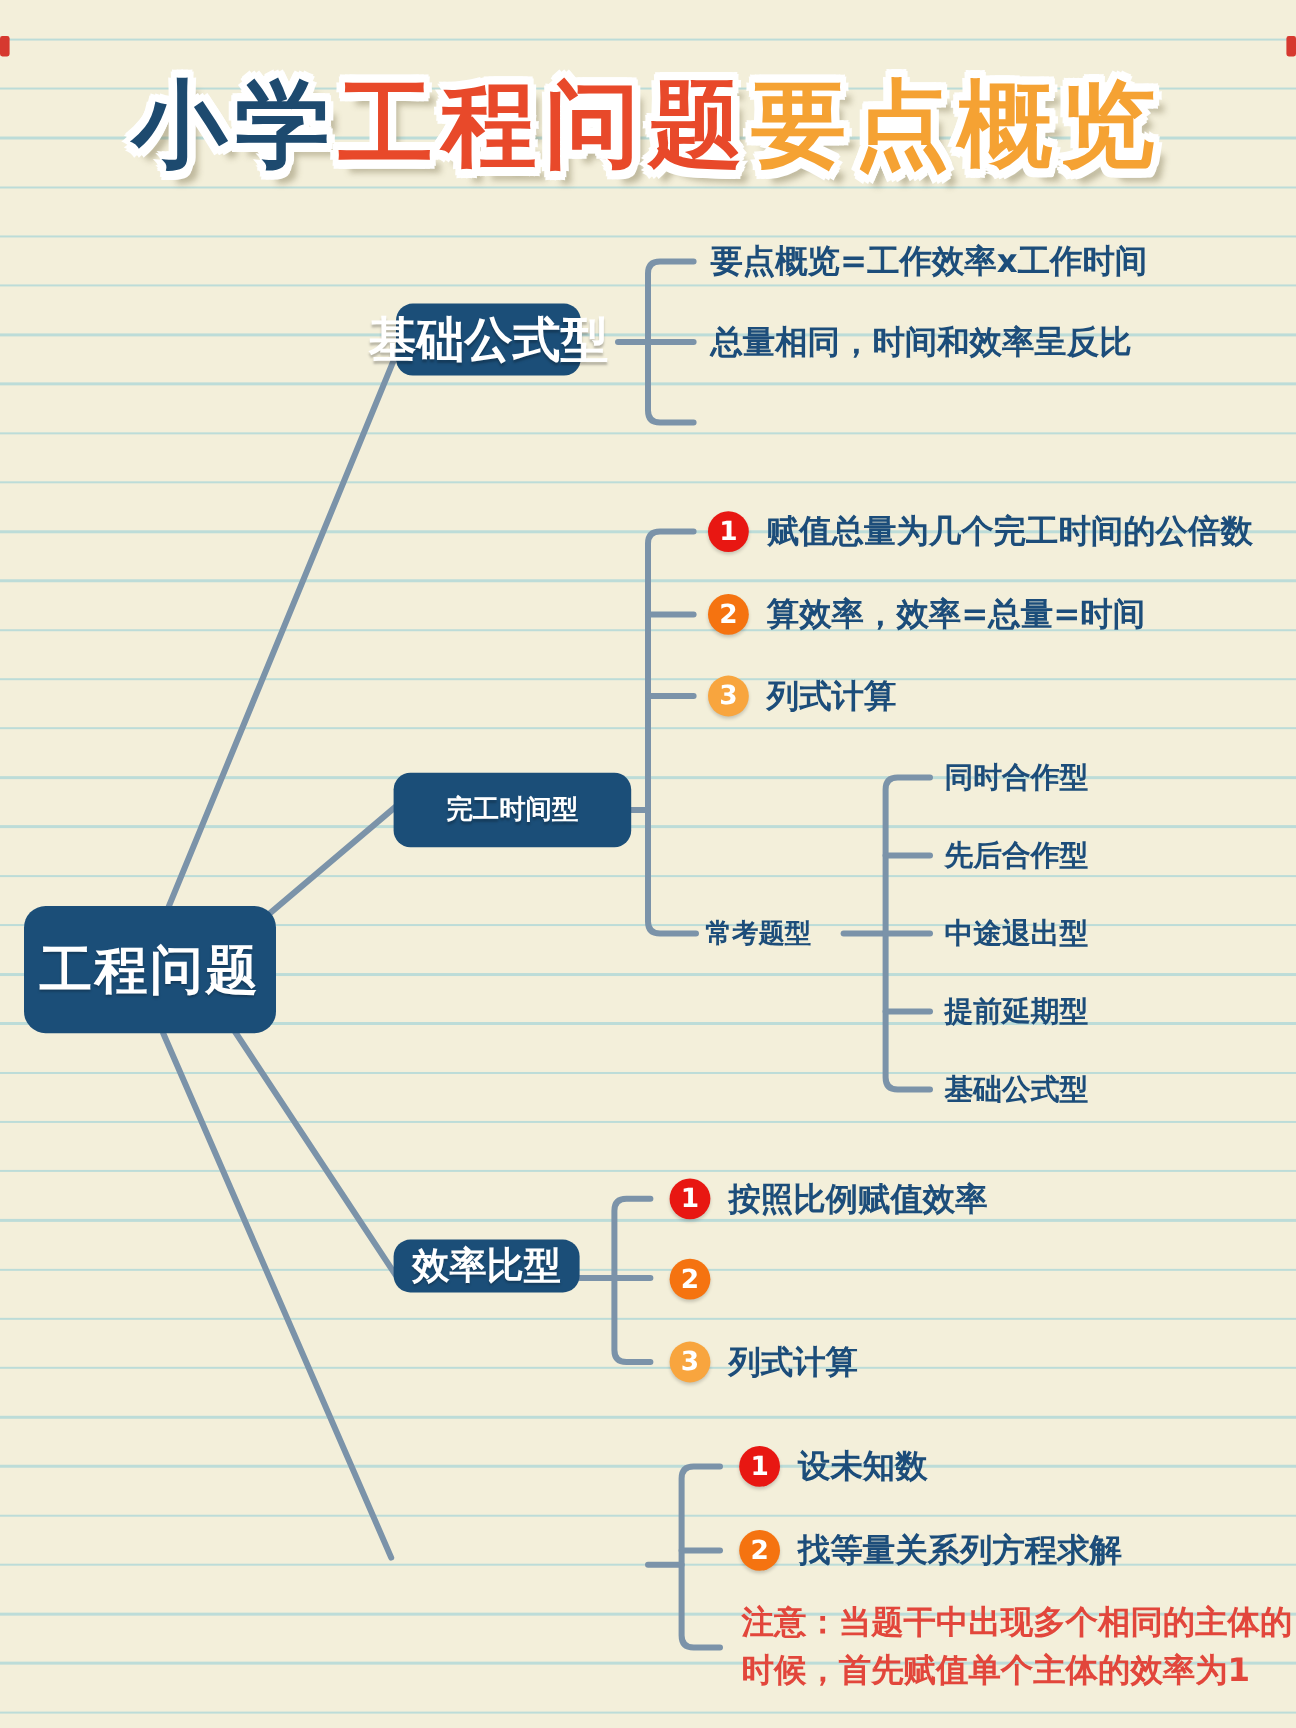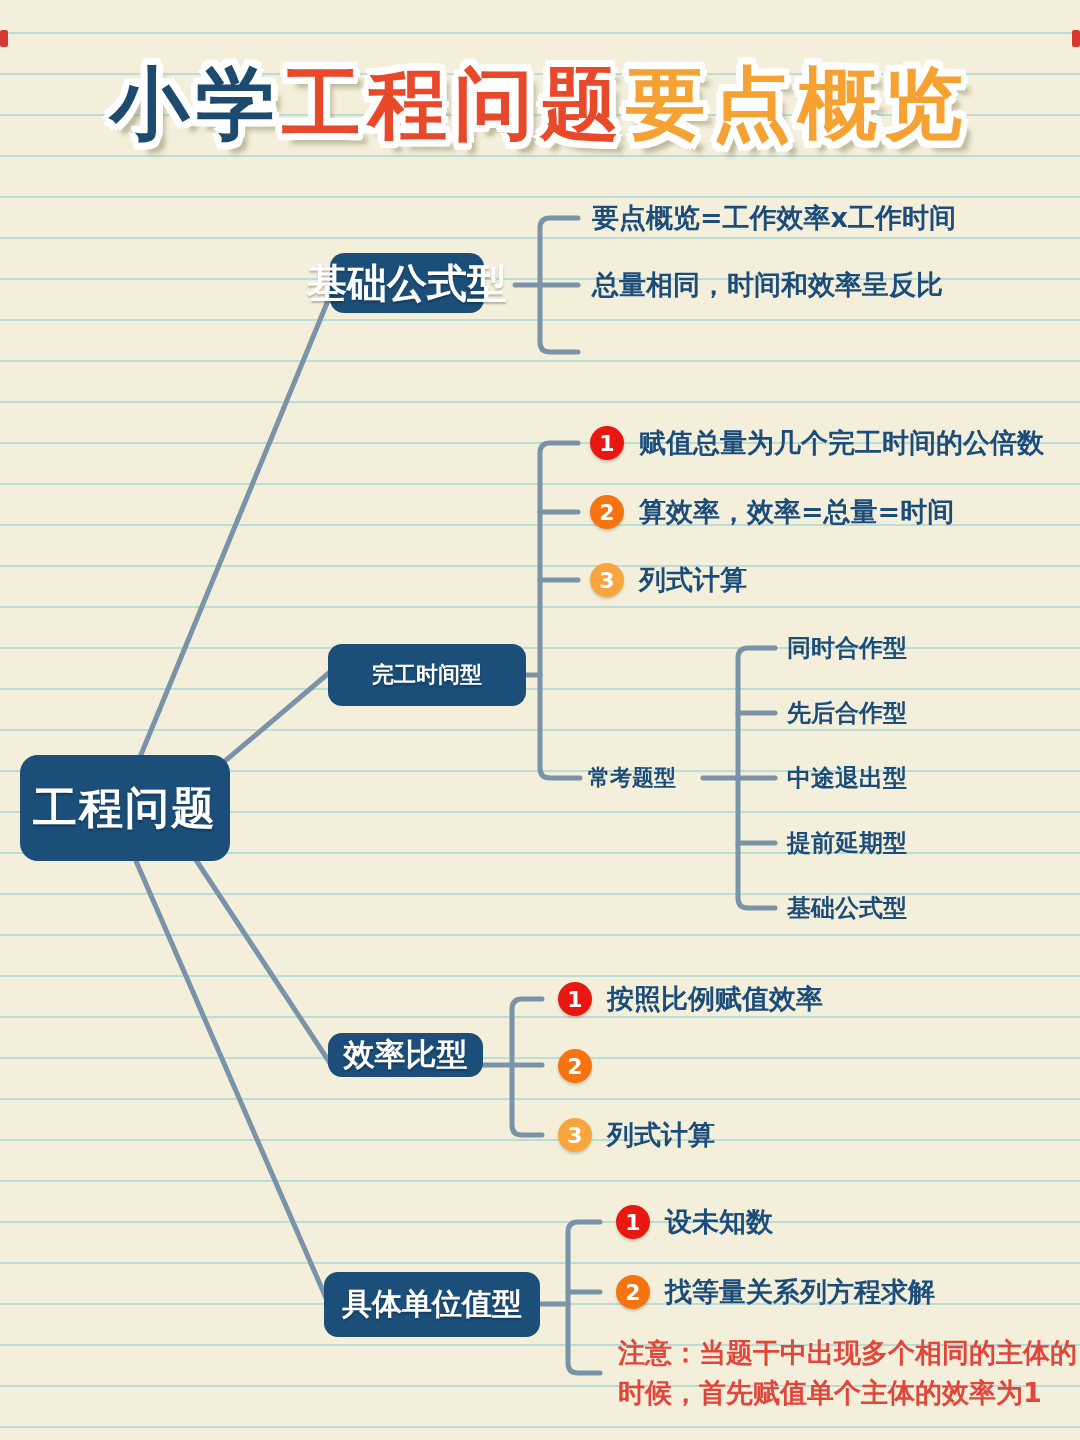--- a/index.html
+++ b/index.html
@@ -110,21 +110,20 @@
 
   <div class="title">
     <span class="t1">小学</span><span class="t2">工程问题</span><span class="t3">要点概览</span>
   </div>
 
   <div class="node root">工程问题</div>
 
   <div class="node n1">基础公式型</div>
   <div class="node n2">完工时间型</div>
   <div class="node n3">效率比型</div>
-  <div class="node n4">具体单位值型</div>
 
   <div class="leaf" style="left:592px;top:198px;">要点概览=工作效率x工作时间</div>
   <div class="leaf" style="left:592px;top:265px;">总量相同，时间和效率呈反比</div>
 
   <div class="steprow" style="left:590px;top:423px;">
     <span class="badge c1">1</span>
     <span class="txt">赋值总量为几个完工时间的公倍数</span>
   </div>
   <div class="steprow" style="left:590px;top:492px;">
     <span class="badge c2">2</span>

